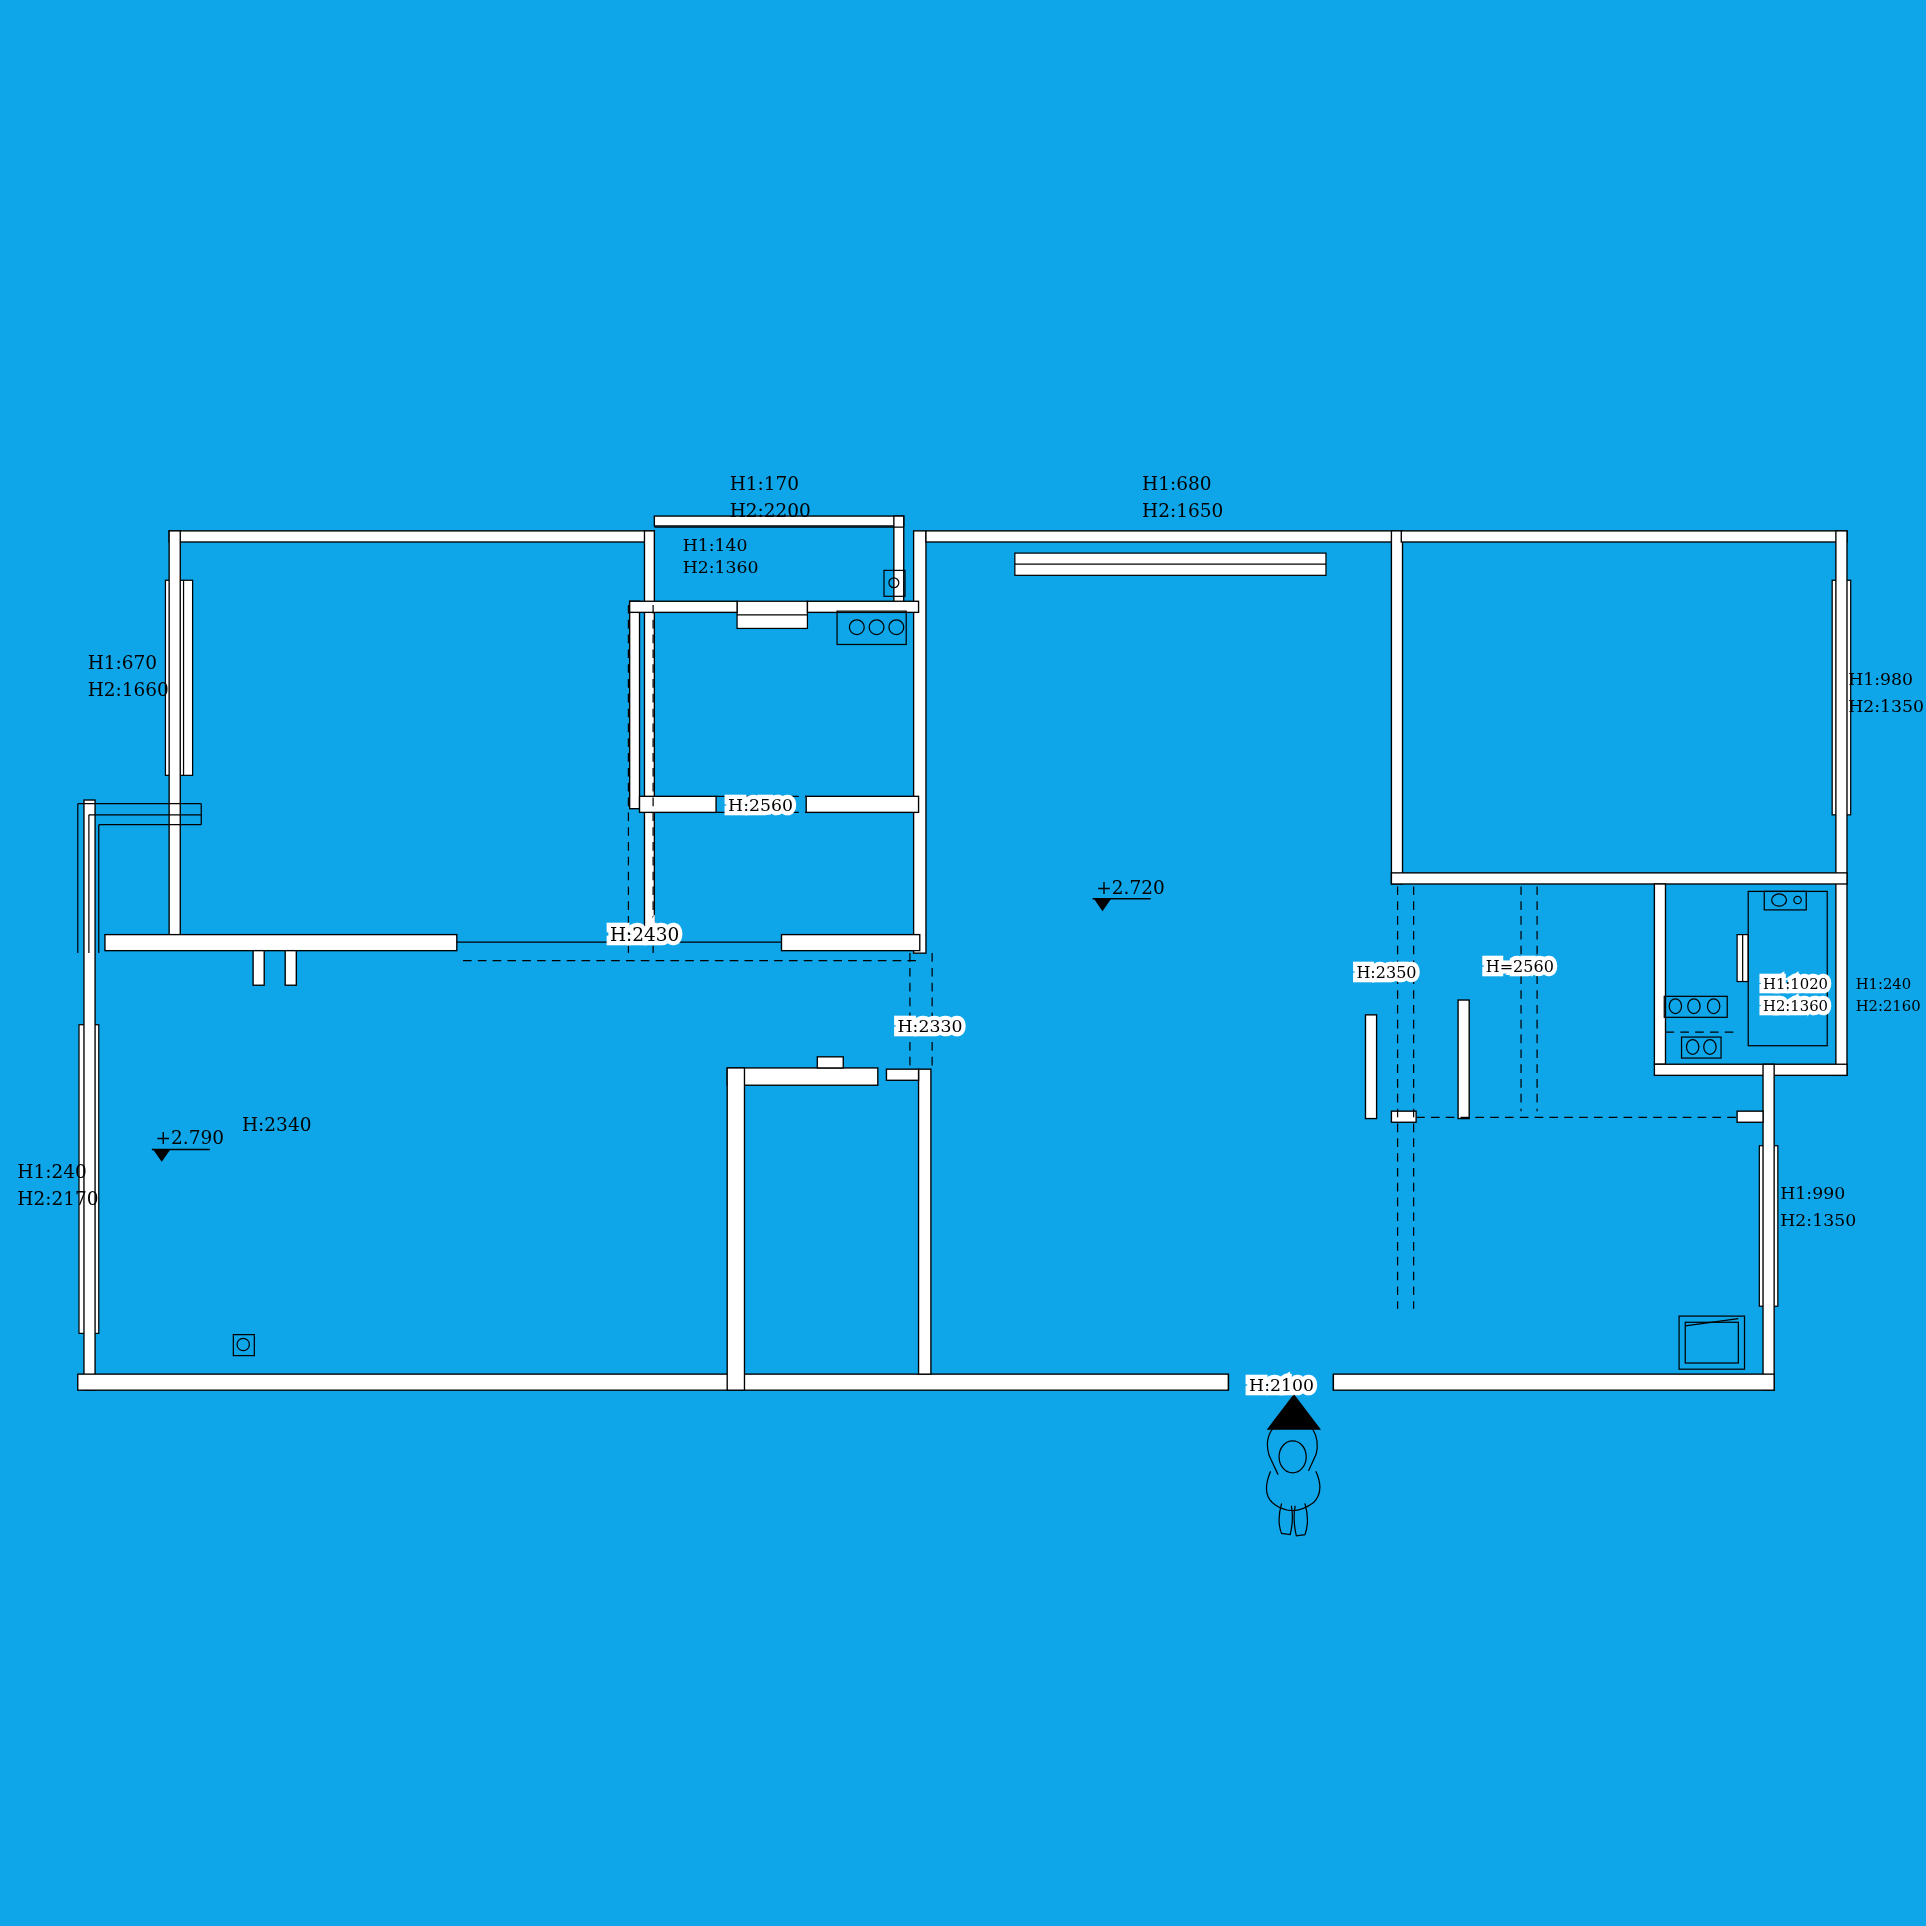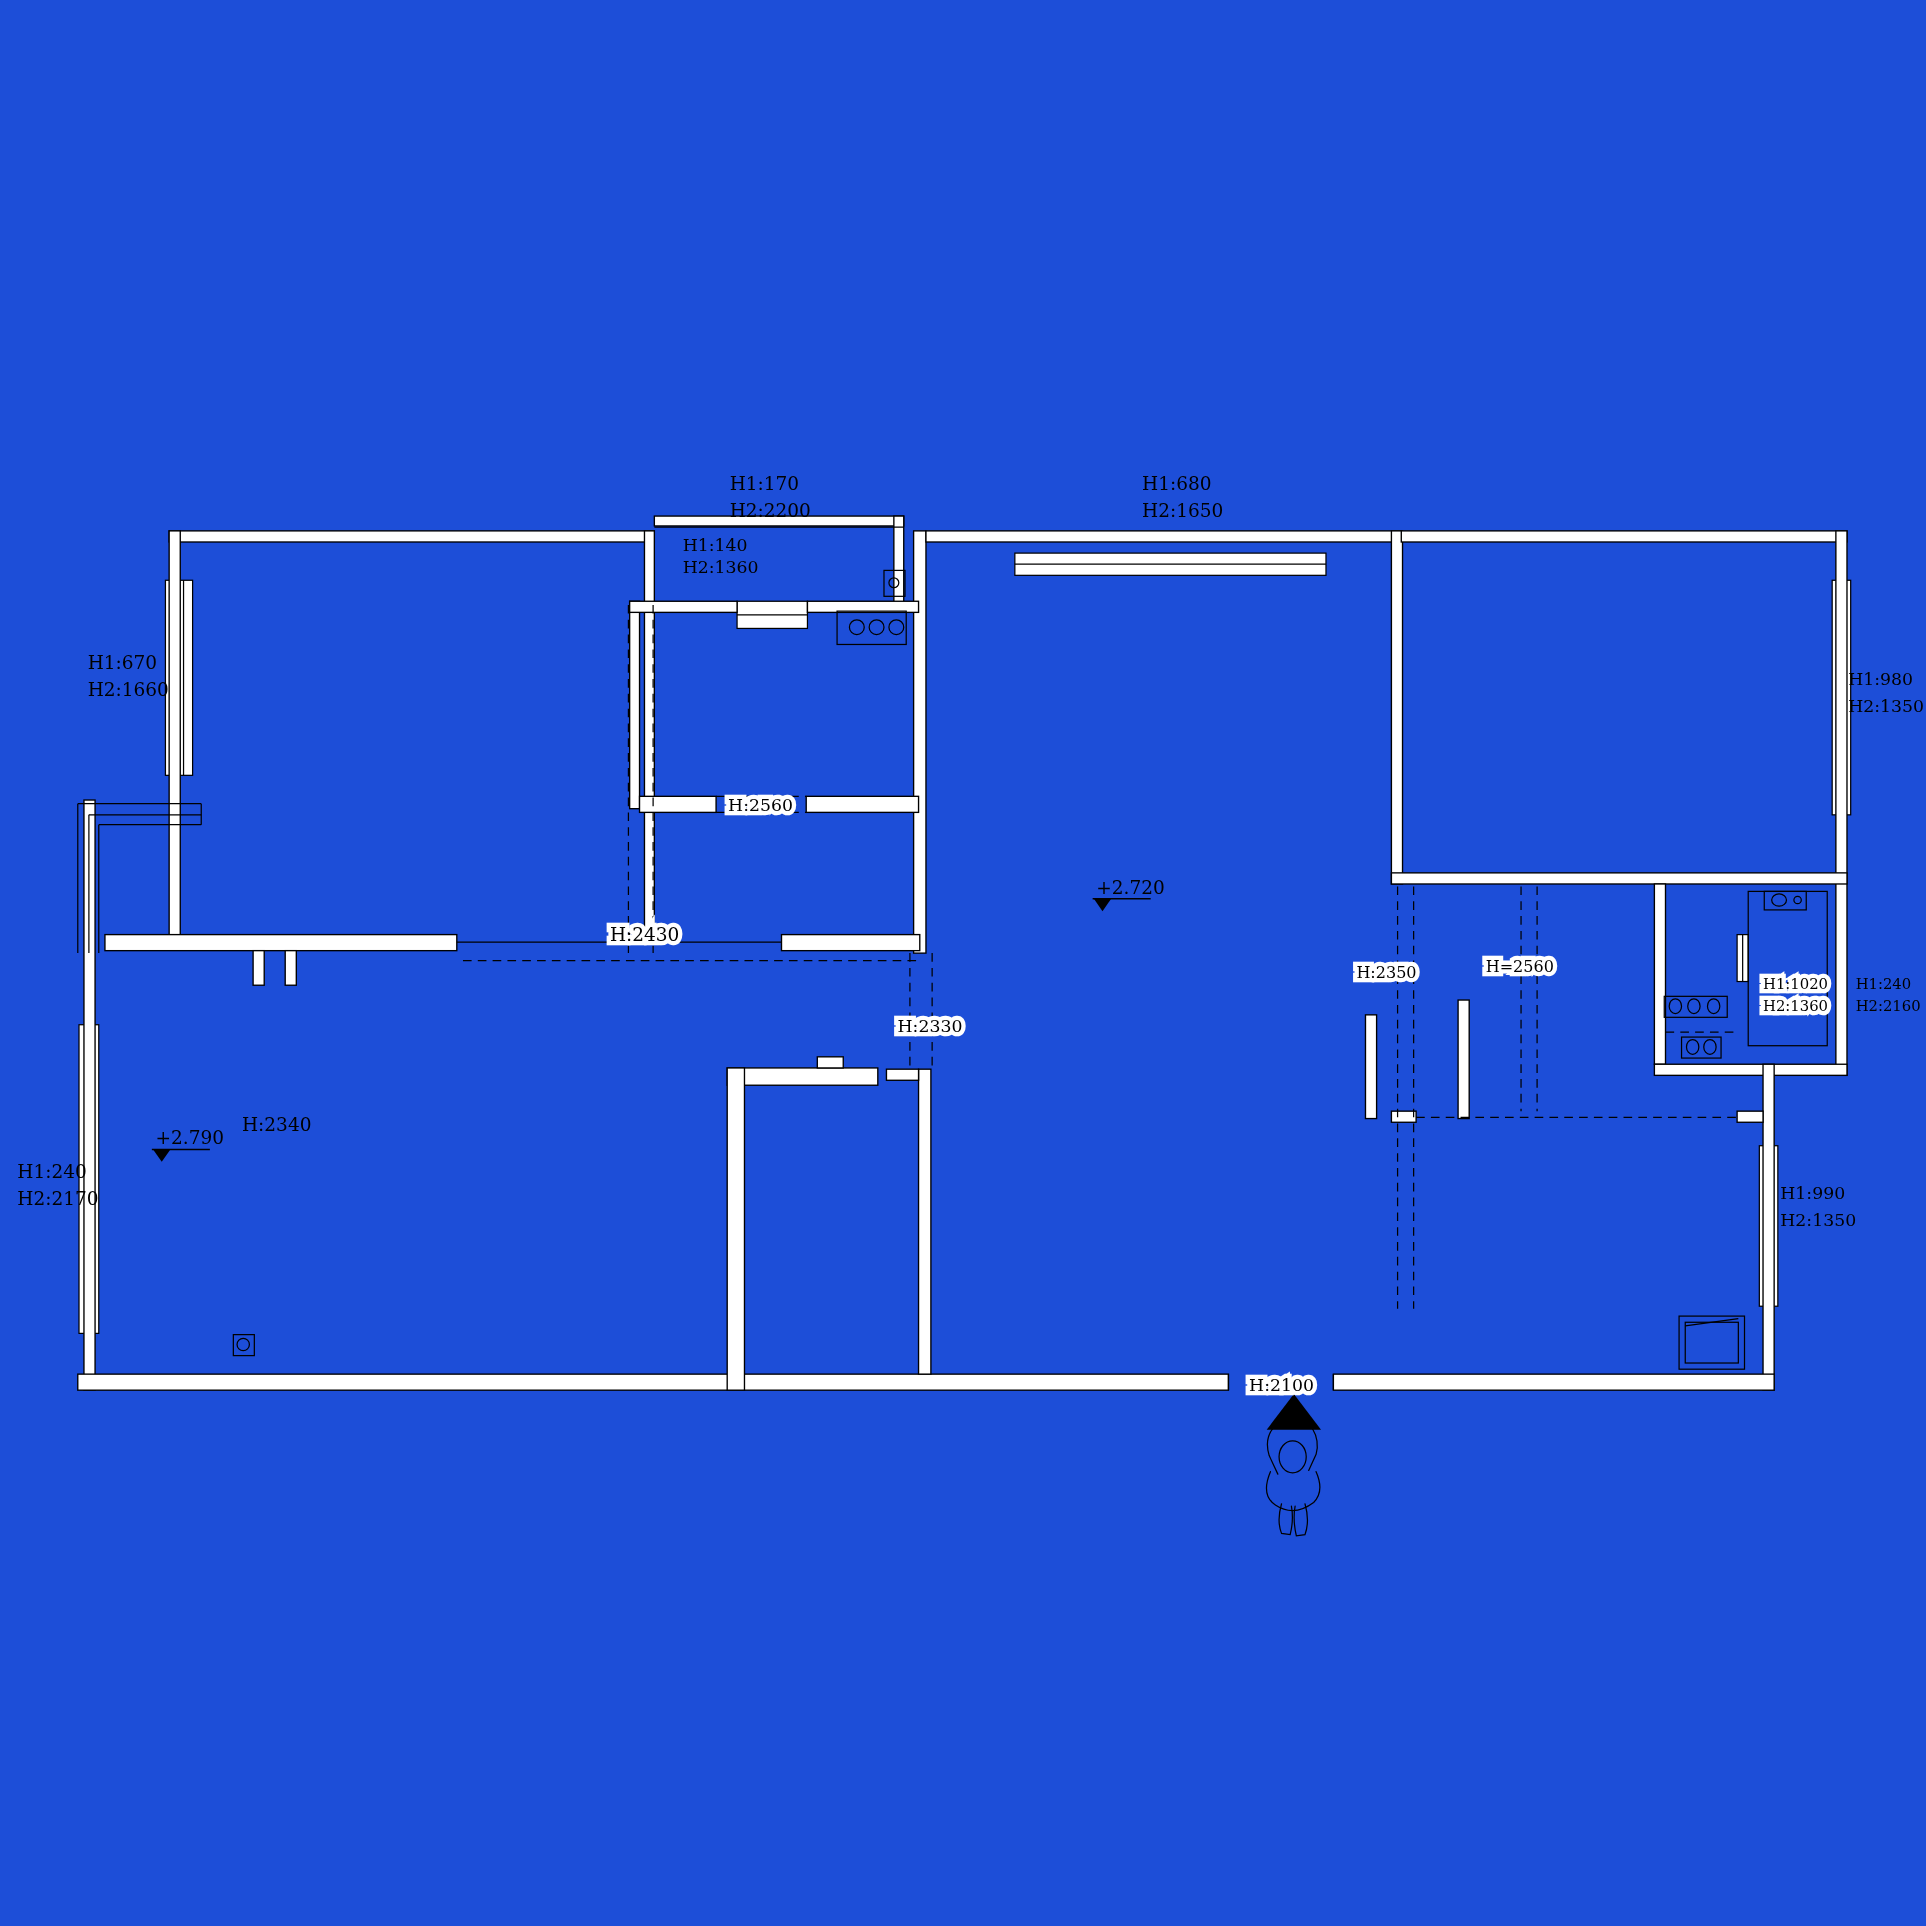--- a/index.html
+++ b/index.html
@@ -1,17 +1,17 @@
 <!DOCTYPE html>
 <html style="font-size:6.2px"><head>
 <meta charset="utf-8">
 <style>
   html,body{margin:0;padding:0;background:#ffffff;height:100%;}
   body{display:flex;align-items:flex-start;justify-content:flex-start;font-family:"DejaVu Serif",serif;}
-  .stage{position:relative;width:100vmin;height:100vmin;background:#1d4ed8;}
+  .stage{position:relative;width:100vmin;height:100vmin;background:#0ea5e9;}
   svg{width:100%;height:100%;display:block;}
   text{fill:#000;font-family:"DejaVu Serif",serif;}
 </style>
 </head>
 <body>
 
 <div class="stage">
   <svg id="plan-svg" viewBox="0 0 1560 1560" preserveAspectRatio="xMidYMid meet" aria-label="floor plan drawing">
     <g id="g-windows">
         <g>

